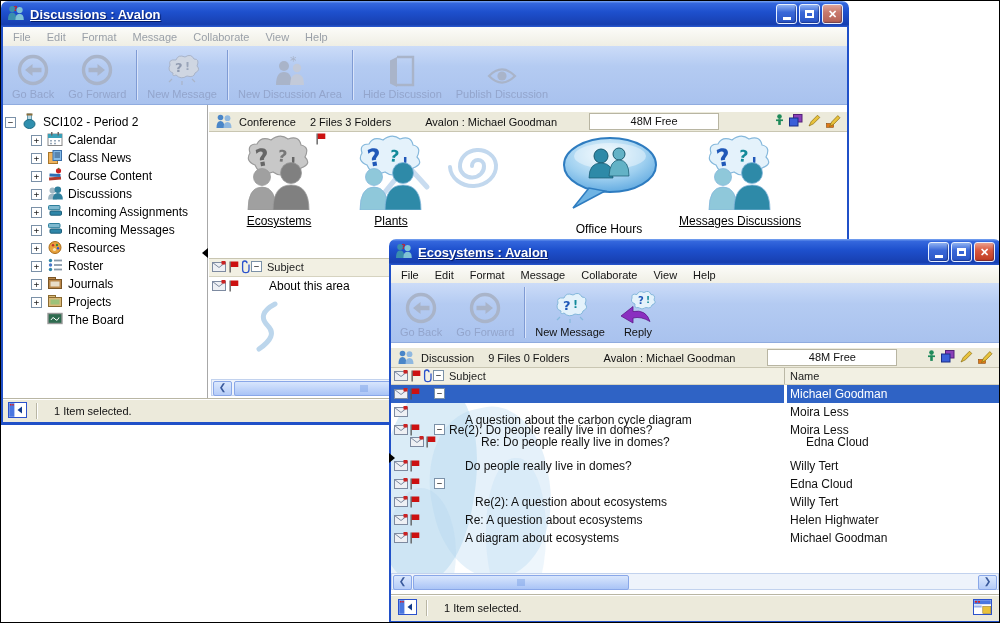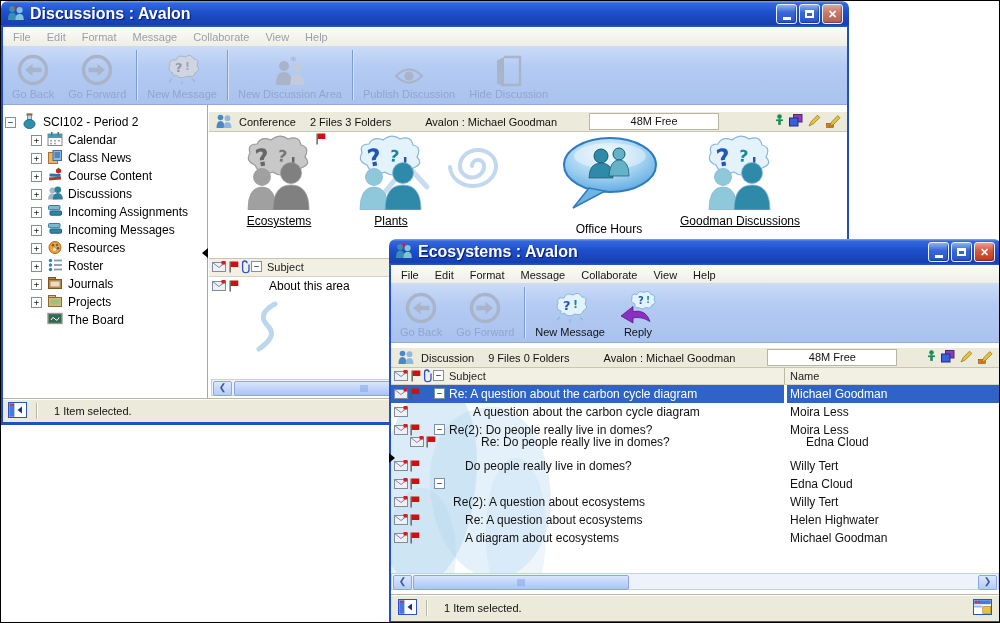--- a/index.html
+++ b/index.html
@@ -2,21 +2,21 @@
 <html><head>
 <meta charset="utf-8">
 <style>
   html,body{margin:0;padding:0;background:#fff;}
   #stage{position:relative;width:1000px;height:623px;border:1px solid #000;box-sizing:border-box;
          background:#fff;font-family:"Liberation Sans",sans-serif;overflow:hidden;}
   .window{position:absolute;}
   .titlebar{position:absolute;left:0;top:0;right:0;height:26px;border-radius:7px 7px 0 0;display:flex;align-items:center;gap:5px;
     padding:0 6px;box-sizing:border-box;
     background:linear-gradient(180deg,#7ca7f2 0%,#3467dd 9%,#1e50cd 42%,#173fb0 90%,#2a5ad0 100%);}
-  .titlebar .title{color:#fff;font-size:16px;font-weight:bold;text-shadow:1px 1px 1px rgba(0,20,90,.85);white-space:nowrap;}
+  .titlebar .title{color:#fff;font-size:13px;font-weight:bold;text-shadow:1px 1px 1px rgba(0,20,90,.85);white-space:nowrap;text-decoration:underline;}
   .winbtns{margin-left:auto;display:flex;gap:2px;}
   .wbtn{width:21px;height:20px;border:1px solid #e8f0ff;border-radius:3px;box-sizing:border-box;display:flex;align-items:center;justify-content:center;
     color:#fff;font-size:11px;font-weight:bold;background:linear-gradient(180deg,#8fb2f2,#3a68d8 40%,#2a54c4);
     box-shadow:inset -1px -1px 1px rgba(0,10,60,.35);}
   .wbtn.close{background:linear-gradient(180deg,#eaa18f,#d9593f 40%,#bd3a20);}
   .wbtn.close.inactive{background:linear-gradient(180deg,#dfa49b,#c97a6d 40%,#b36155);}
   .gmin{width:8px;height:3px;background:#fff;margin-top:9px;}
   .gmax{width:9px;height:8px;border:2px solid #fff;box-sizing:border-box;border-top-width:3px;}
   .menubar{position:absolute;left:0;right:0;height:19px;background:linear-gradient(180deg,#fcfcf9,#efeee4);
     display:flex;align-items:center;padding-left:4px;font-size:11px;border-bottom:1px solid #e0ded0;}
@@ -151,35 +151,35 @@
               <path d="M4 30 Q4 17 12 17 Q20 17 20 30 Z" fill="#a9b4c9"></path>
               <circle cx="25" cy="13" r="4.2" fill="#c3cad9"></circle>
               <path d="M18 30 Q18.5 19 25 19 Q32 19 32 30 Z" fill="#c3cad9"></path>
             </svg>
           </span>
           <span class="tlabel">New Discussion Area</span>
         </span>
         <span class="tsep"></span>
         <span class="tbtn disabled">
           <span class="ticon">
+            <svg width="28" height="32" viewBox="0 0 28 32">
+              <path d="M9 2 h16 v28 h-16" fill="none" stroke="#a9b4c9" stroke-width="2.4"></path>
+              <path d="M9 2 L2 5.5 V28.5 L9 32 Z" fill="#a9b4c9"></path>
+            </svg>
+          </span>
+          <span class="tlabel">Hide Discussion</span>
+        </span>
+        <span class="tbtn disabled">
+          <span class="ticon">
             <svg width="32" height="22" viewBox="0 0 32 22">
               <path d="M3 11 Q16 -2 29 11 Q16 24 3 11 Z" fill="none" stroke="#a9b4c9" stroke-width="2.2"></path>
               <circle cx="16" cy="11" r="4.6" fill="#a9b4c9"></circle>
             </svg>
           </span>
           <span class="tlabel">Publish Discussion</span>
-        </span>
-        <span class="tbtn disabled">
-          <span class="ticon">
-            <svg width="28" height="32" viewBox="0 0 28 32">
-              <path d="M9 2 h16 v28 h-16" fill="none" stroke="#a9b4c9" stroke-width="2.4"></path>
-              <path d="M9 2 L2 5.5 V28.5 L9 32 Z" fill="#a9b4c9"></path>
-            </svg>
-          </span>
-          <span class="tlabel">Hide Discussion</span>
         </span>
       </div>
 
     <div class="tree" id="bg-tree" style="left:2px;top:104px;width:205px;height:293px;border-right:1px solid #a8a8a8;">
         <div class="treerow root">
           <span class="pmbox">−</span>
           <span><svg width="17" height="16" viewBox="0 0 17 16">
               <rect x="6.5" y="1" width="4" height="6" fill="#bcd9e4" stroke="#1d6b85" stroke-width="0.6"></rect>
               <rect x="5.5" y="0.5" width="6" height="2" fill="#8a6d3b"></rect>
               <ellipse cx="8.5" cy="11" rx="5.5" ry="4.5" fill="#2f8fae" stroke="#1d6b85"></ellipse>
@@ -378,21 +378,21 @@
               </svg></span><br><span class="dlabel ">Office Hours</span></div>
           <div class="dicon" style="left:442px;top:2px;width:178px;"><span style="position:relative;display:inline-block;"><svg width="78" height="76" viewBox="0 0 78 76">
                 <path d="M15 31 Q5 27 10 19 Q7 10 17 10 Q21 2 31 6 Q40 -1 48 5 Q59 1 61 11 Q70 13 65 23 Q72 30 61 34 Q59 41 49 38 Q41 44 33 38 Q20 43 15 31 Z" fill="#e4f2fb" stroke="#85b8dc" stroke-width="1.2"></path>
                 <text x="17" y="33" font-size="24" font-weight="bold" fill="#2058b8" font-family="DejaVu Sans, sans-serif" transform="rotate(-10 17 33)">?</text>
                 <text x="37" y="27" font-size="16" font-weight="bold" fill="#128a9a" font-family="DejaVu Sans, sans-serif" transform="rotate(8 37 27)">?</text>
                 <text x="50" y="33" font-size="14" font-weight="bold" fill="#2058b8" font-family="DejaVu Sans, sans-serif">!</text>
                 <circle cx="22" cy="43" r="8.5" fill="#8fc8da" stroke="#85b8dc" stroke-width="0.8"></circle>
                 <path d="M8 76 Q8 53 22 53 Q36 53 36 76 Z" fill="#8fc8da" stroke="#85b8dc" stroke-width="0.8"></path>
                 <circle cx="51" cy="39" r="10.5" fill="#2e8aa8" stroke="#85b8dc" stroke-width="0.8"></circle>
                 <path d="M33 76 Q33 51 51 51 Q69 51 69 76 Z" fill="#2e8aa8" stroke="#85b8dc" stroke-width="0.8"></path>
-              </svg></span><br><span class="dlabel ul">Goodman Discussions</span></div>
+              </svg></span><br><span class="dlabel ul">Messages Discussions</span></div>
         </div>
       <div class="subjpanel" style="left:0;top:153px;right:0;height:140px;">
         <div class="phead">
           <span class="ricon" style="left:3px;top:2px;" id="sp-env"><svg width="14" height="11" viewBox="0 0 14 11">
                 <rect x="0.5" y="1.5" width="13" height="9" fill="#eef0f4" stroke="#7d8aa0"></rect>
                 <path d="M0.5 1.5 L7 6.5 L13.5 1.5" fill="none" stroke="#7d8aa0"></path>
                 <rect x="9.5" y="0" width="4" height="3.5" fill="#cc2222"></rect>
               </svg></span>
           <span class="ricon" style="left:19px;top:2px;" id="sp-flag"><svg width="11" height="12" viewBox="0 0 11 12">
                 <rect x="1.5" y="0.5" width="1.3" height="11" fill="#555"></rect>
@@ -586,31 +586,30 @@
             <span class="ricon" style="left:3px;"><svg width="14" height="11" viewBox="0 0 14 11">
                 <rect x="0.5" y="1.5" width="13" height="9" fill="#eef0f4" stroke="#7d8aa0"></rect>
                 <path d="M0.5 1.5 L7 6.5 L13.5 1.5" fill="none" stroke="#7d8aa0"></path>
                 <rect x="9.5" y="0" width="4" height="3.5" fill="#cc2222"></rect>
               </svg></span>
             <span class="ricon" style="left:18px;"><svg width="11" height="12" viewBox="0 0 11 12">
                 <rect x="1.5" y="0.5" width="1.3" height="11" fill="#555"></rect>
                 <rect x="2.8" y="0.5" width="7.5" height="5.5" fill="#cc1111"></rect>
               </svg></span>
             <span class="pmbox" style="position:absolute;left:43px;top:3px;">−</span>
-            <span class="subjtext" style="left:58px;">Re: A question about the carbon cycle diagram</span>
             <span class="colgap"></span>
             <span class="nmtext">Michael Goodman</span>
           </div>
           <div class="mrow" style="top:35px;">
             <span class="ricon" style="left:3px;"><svg width="14" height="11" viewBox="0 0 14 11">
                 <rect x="0.5" y="1.5" width="13" height="9" fill="#eef0f4" stroke="#7d8aa0"></rect>
                 <path d="M0.5 1.5 L7 6.5 L13.5 1.5" fill="none" stroke="#7d8aa0"></path>
                 <rect x="9.5" y="0" width="4" height="3.5" fill="#cc2222"></rect>
               </svg></span>
-            <span class="subjtext" style="left:82px;">A question about the carbon cycle diagram</span>
+            <span class="subjtext" style="left:74px;margin-top:8px;">A question about the carbon cycle diagram</span>
             <span class="nmtext">Moira Less</span>
           </div>
           <div class="mrow" style="top:53px;">
             <span class="ricon" style="left:3px;"><svg width="14" height="11" viewBox="0 0 14 11">
                 <rect x="0.5" y="1.5" width="13" height="9" fill="#eef0f4" stroke="#7d8aa0"></rect>
                 <path d="M0.5 1.5 L7 6.5 L13.5 1.5" fill="none" stroke="#7d8aa0"></path>
                 <rect x="9.5" y="0" width="4" height="3.5" fill="#cc2222"></rect>
               </svg></span>
             <span class="ricon" style="left:18px;"><svg width="11" height="12" viewBox="0 0 11 12">
                 <rect x="1.5" y="0.5" width="1.3" height="11" fill="#555"></rect>
@@ -662,21 +661,21 @@
           <div class="mrow" style="top:125px;">
             <span class="ricon" style="left:3px;"><svg width="14" height="11" viewBox="0 0 14 11">
                 <rect x="0.5" y="1.5" width="13" height="9" fill="#eef0f4" stroke="#7d8aa0"></rect>
                 <path d="M0.5 1.5 L7 6.5 L13.5 1.5" fill="none" stroke="#7d8aa0"></path>
                 <rect x="9.5" y="0" width="4" height="3.5" fill="#cc2222"></rect>
               </svg></span>
             <span class="ricon" style="left:18px;"><svg width="11" height="12" viewBox="0 0 11 12">
                 <rect x="1.5" y="0.5" width="1.3" height="11" fill="#555"></rect>
                 <rect x="2.8" y="0.5" width="7.5" height="5.5" fill="#cc1111"></rect>
               </svg></span>
-            <span class="subjtext" style="left:62px;">Re(2): A question about ecosystems</span>
+            <span class="subjtext" style="left:84px;">Re(2): A question about ecosystems</span>
             <span class="nmtext">Willy Tert</span>
           </div>
           <div class="mrow" style="top:143px;">
             <span class="ricon" style="left:3px;"><svg width="14" height="11" viewBox="0 0 14 11">
                 <rect x="0.5" y="1.5" width="13" height="9" fill="#eef0f4" stroke="#7d8aa0"></rect>
                 <path d="M0.5 1.5 L7 6.5 L13.5 1.5" fill="none" stroke="#7d8aa0"></path>
                 <rect x="9.5" y="0" width="4" height="3.5" fill="#cc2222"></rect>
               </svg></span>
             <span class="ricon" style="left:18px;"><svg width="11" height="12" viewBox="0 0 11 12">
                 <rect x="1.5" y="0.5" width="1.3" height="11" fill="#555"></rect>

